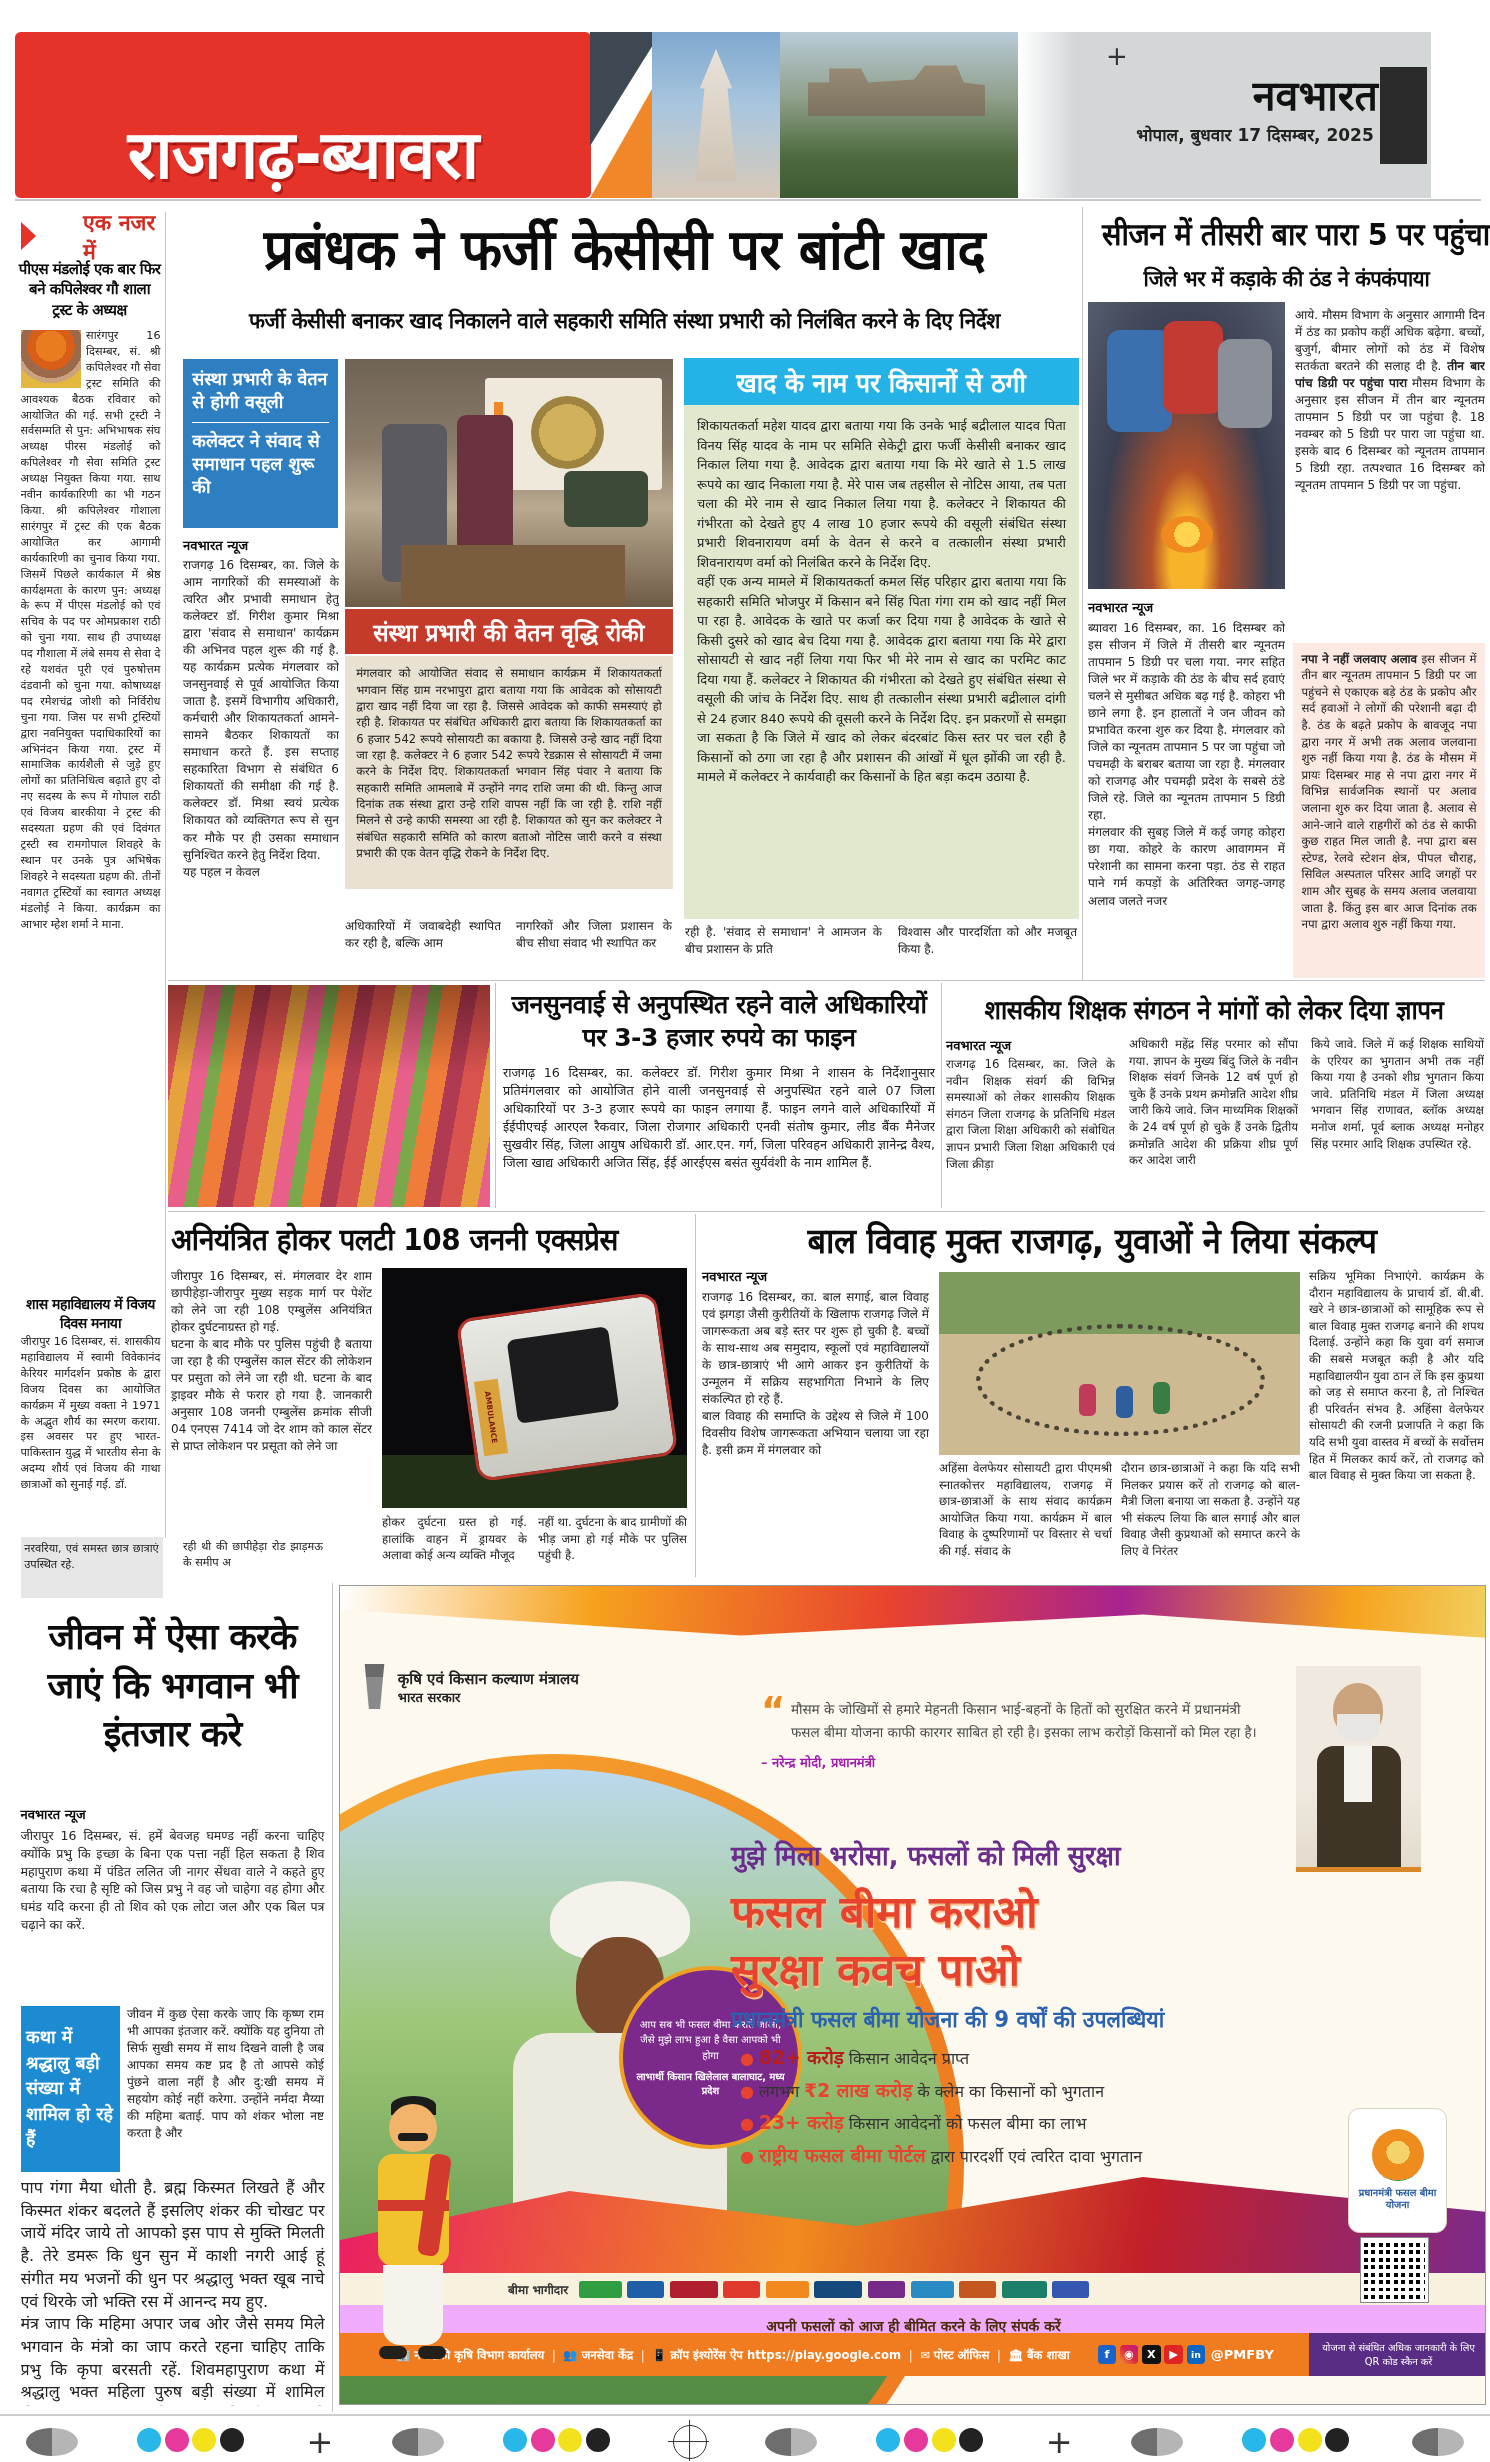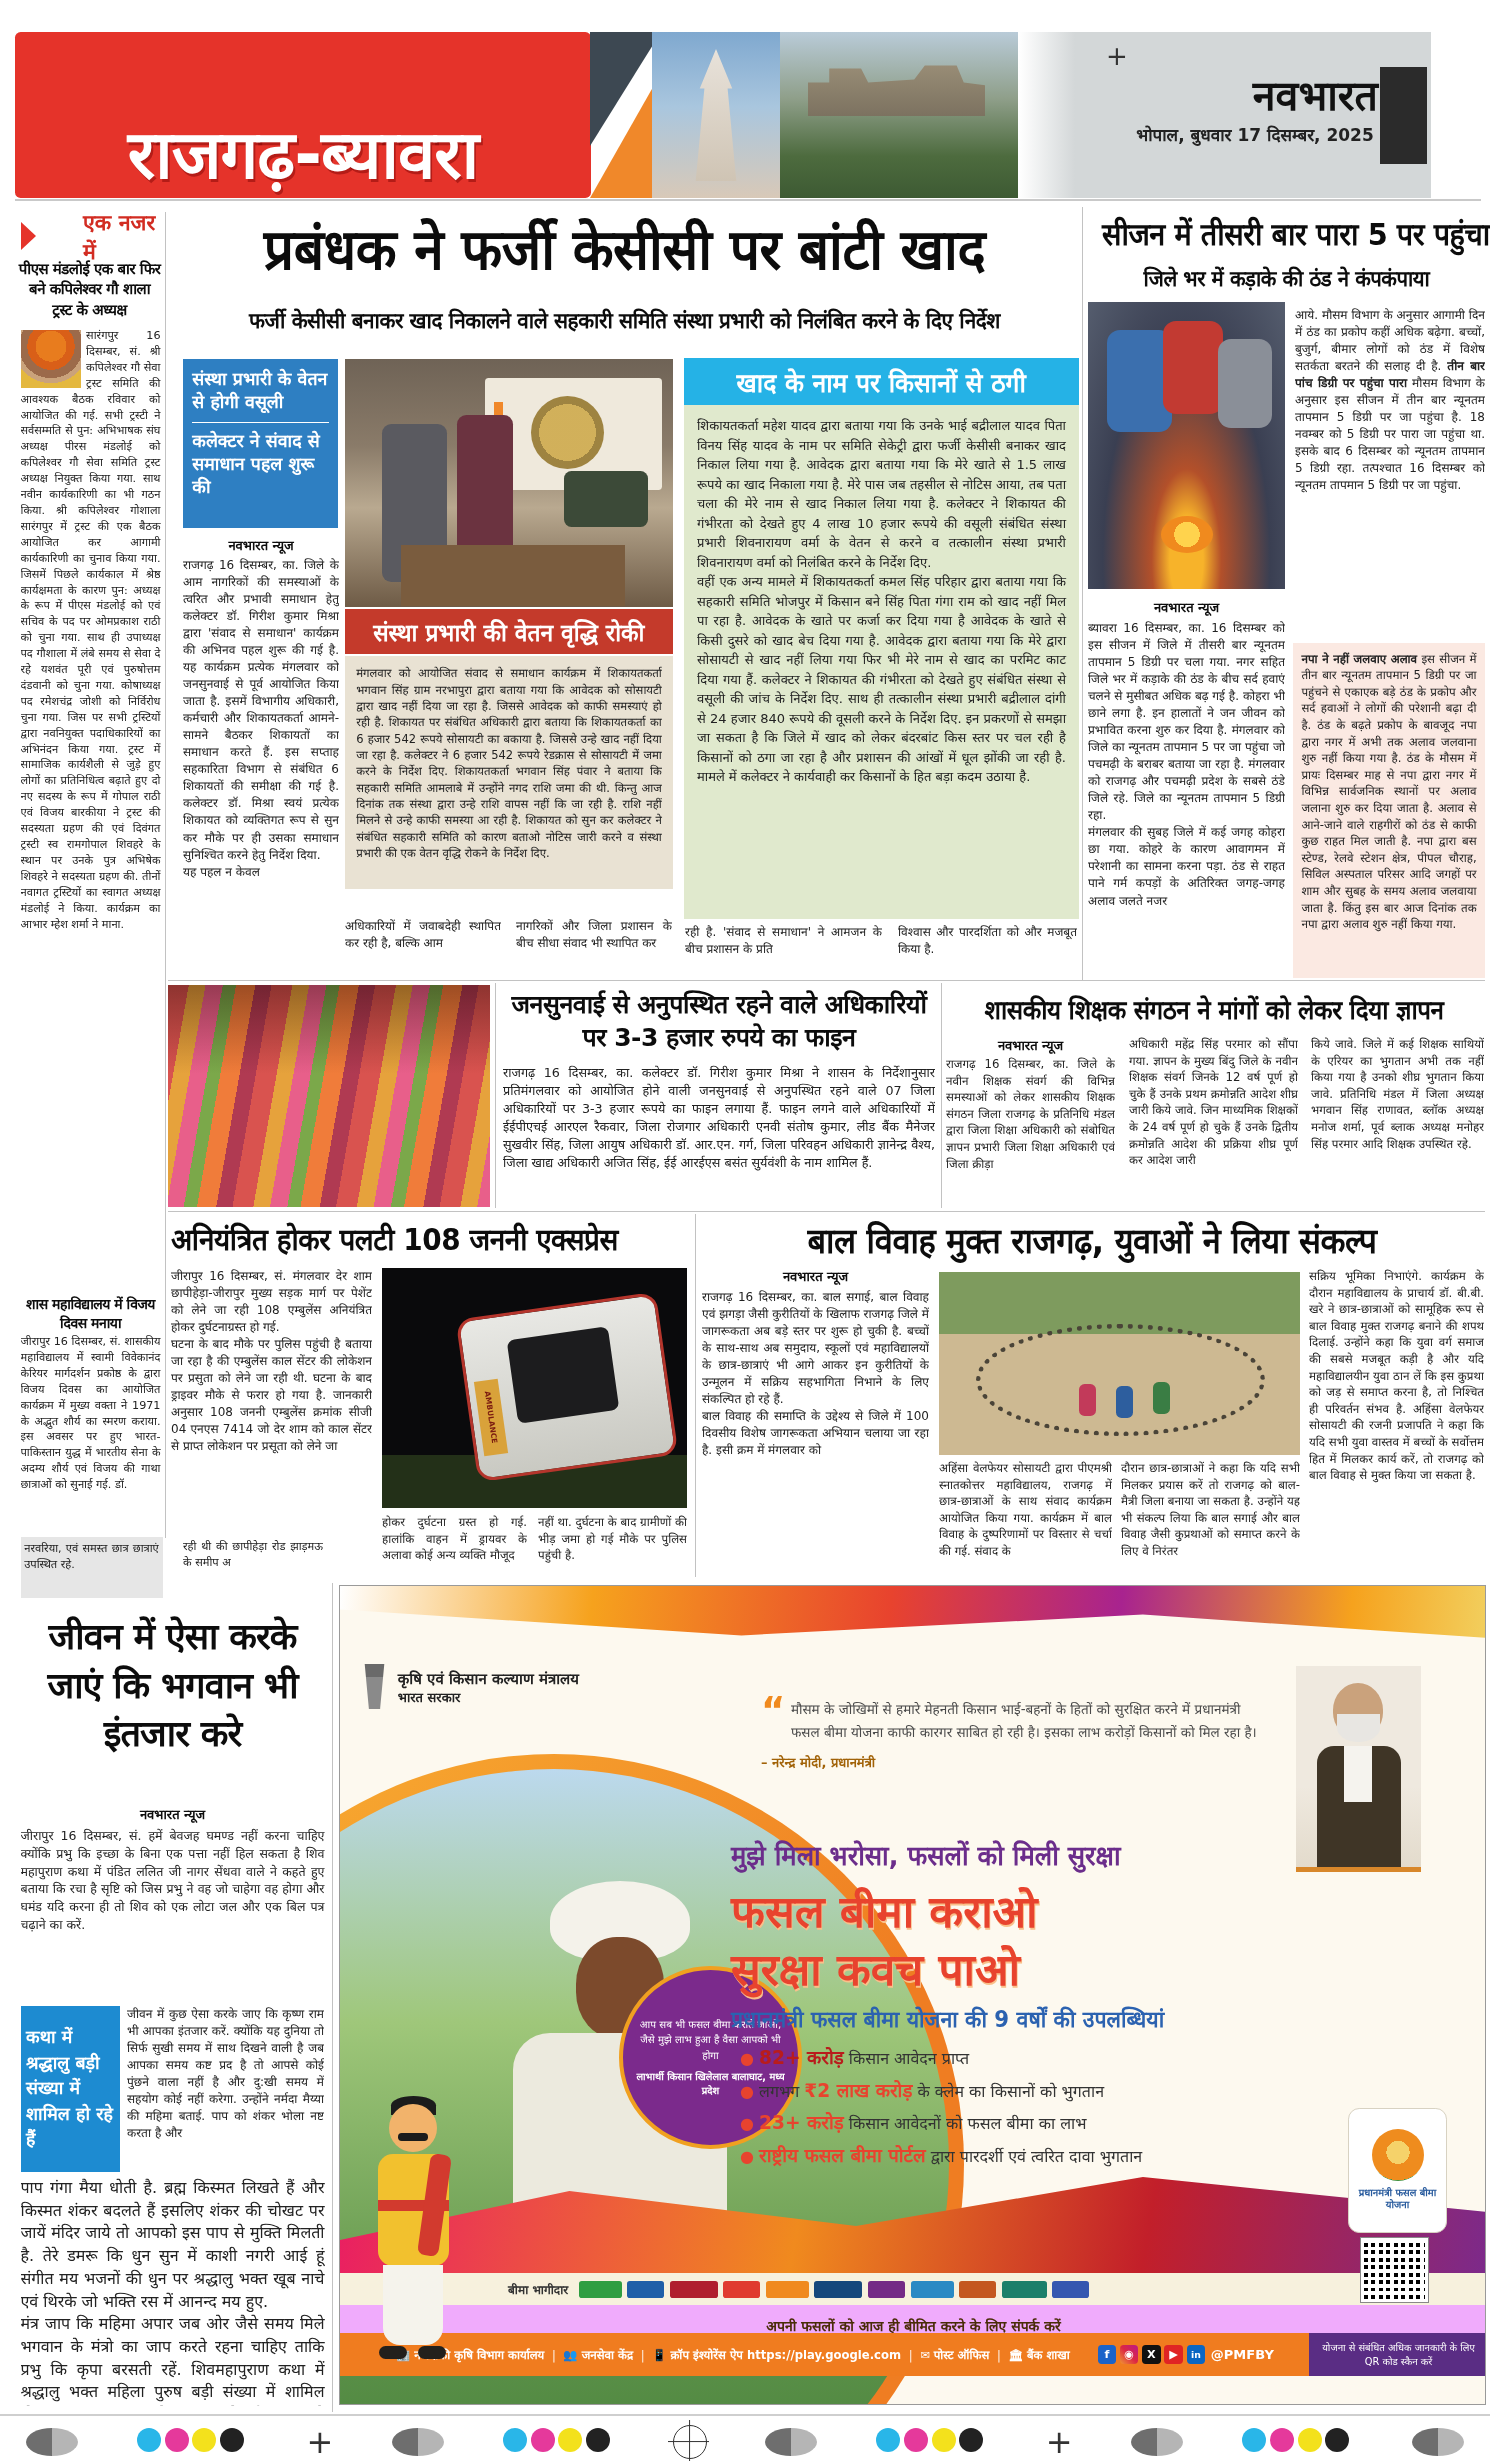--- a/index.html
+++ b/index.html
@@ -1,21 +1,21 @@
 <!DOCTYPE html>
 <html style="font-size:15px"><head>
 <meta charset="utf-8">
 <style>
   html,body{margin:0;padding:0;background:#e9e9e9;}
   .page{position:relative;width:1490px;height:2462px;background:#ffffff;
         font-family:"DejaVu Sans",sans-serif;overflow:hidden;margin:0 auto;color:#1a1a1a;}
   .abs{position:absolute;}
   .bt{font-size:11.6px;line-height:1.42;text-align:justify;color:#222;overflow:hidden;}
   .prelines{white-space:pre-line;}
-  .byline{font-weight:700;text-align:center;font-size:13px;color:#0d0d0d;}
+  .byline{font-weight:700;text-align:left;font-size:13px;color:#0d0d0d;}
   .hl{font-weight:700;color:#0c0c0c;letter-spacing:-0.5px;}
   .nowrap{white-space:nowrap;}
   .ctr{text-align:center;}
   .rule-v{background:#c2c2c2;width:0.9px;}
   .rule-h{background:#c2c2c2;height:0.9px;}
   .ph{overflow:hidden;}
   .gray-split{background:linear-gradient(90deg,#6e6e6e 0 50%,#b5b5b5 50% 100%);border-radius:50%;}
   .cmyk{width:24px;height:24px;border-radius:50%;display:inline-block;margin-right:3.7px;}
   .chip{height:17px;border-radius:2.8px;display:inline-block;margin:0 2.8px;}
   .soc{width:18.6px;height:18.6px;border-radius:3.7px;display:inline-flex;align-items:center;justify-content:center;
@@ -211,21 +211,21 @@
       <span style="width:28px;height:45px;background:linear-gradient(180deg,#6a6a6a 0 30%,#8a8a8a 30% 100%);clip-path:polygon(15% 0,85% 0,70% 100%,30% 100%);margin-right:9.3px;"></span>
       <span>
         <span style="display:block;font-weight:700;font-size:15px;color:#222;">कृषि एवं किसान कल्याण मंत्रालय</span>
         <span style="display:block;font-weight:700;font-size:13px;color:#222;">भारत सरकार</span>
       </span>
     </div>
 
     <div class="abs" style="left:421px;top:112px;width:503px;">
       <span style="color:#f08a1e;font-size:37px;font-weight:800;float:left;line-height:.7;margin-right:5.6px;">“</span>
       <span style="font-size:13.5px;color:#4a4a4a;line-height:1.7;">मौसम के जोखिमों से हमारे मेहनती किसान भाई-बहनों के हितों को सुरक्षित करने में प्रधानमंत्री फसल बीमा योजना काफी कारगर साबित हो रही है। इसका लाभ करोड़ों किसानों को मिल रहा है।</span>
-      <div style="font-size:13px;color:#a16207;font-weight:700;margin-top:9.3px;">– नरेन्द्र मोदी, प्रधानमंत्री</div>
+      <div style="font-size:13px;color:#a21caf;font-weight:700;margin-top:9.3px;">– नरेन्द्र मोदी, प्रधानमंत्री</div>
     </div>
 
     <div class="abs ph" style="left:956px;top:80px;width:125px;height:201px;background:linear-gradient(180deg,#efe9df 0 60%,#e3dbcc 100%);border-bottom:5.6px solid #d8872a;">
       <div class="abs" style="left:37px;top:17px;width:50px;height:54px;background:#caa27c;border-radius:50% 50% 45% 45%;"></div>
       <div class="abs" style="left:41px;top:48px;width:43px;height:28px;background:#e8e6e2;border-radius:0 0 50% 50%;"></div>
       <div class="abs" style="left:20.5px;top:80px;width:84px;height:121px;background:#3f3526;border-radius:17px 17px 0 0;"></div>
       <div class="abs" style="left:48px;top:80px;width:28px;height:56px;background:#f5f3ee;"></div>
     </div>
 
     <div class="abs" style="left:-196px;top:168px;width:820px;height:820px;border-radius:50%;background:linear-gradient(135deg,#f9b233 0%,#ef7d22 60%);">

